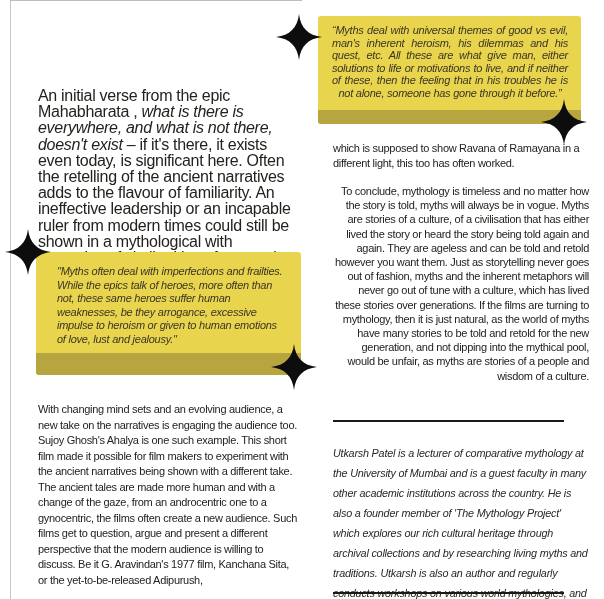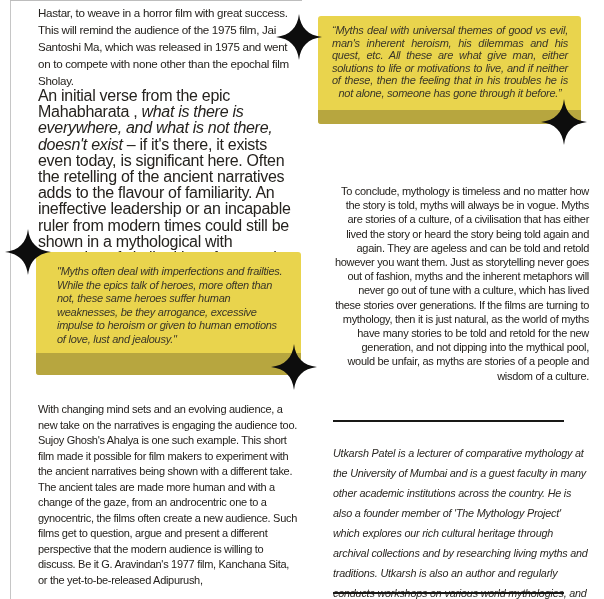--- a/index.html
+++ b/index.html
@@ -77,35 +77,35 @@
   }
 </style>
 </head>
 <body>
 
 <div class="page" style="color: rgb(37, 34, 30);">
 
   <div class="vline-left"></div>
   <div class="hline-top"></div>
 
-  <p class="para p-left-1"><span>Hastar, to weave in a horror film with great success. This will remind the audience of the 1975 film, Jai Santoshi Ma, which was released in 1975 and went on to compete with none other than the epochal film Sholay.</span></p>
   <p class="para p-left-2"><span>An initial verse from the epic Mahabharata , </span><span class="it">what is there is everywhere, and what is not there, doesn't exist</span><span> – if it's there, it exists even today, is significant here. Often the retelling of the ancient narratives adds to the flavour of familiarity. An ineffective leadership or an incapable ruler from modern times could still be shown in a mythological with examples of similar kings from myths – a la Nero playing the fiddle while Rome was burning! Myths have this unique ability to reflect the present times.</span></p>
 
   <div class="qbox qbox-left" style="background: rgb(233, 212, 77);">
     <p class="qtext qtext-left">"Myths often deal with imperfections and frailties. While the epics talk of heroes, more often than not, these same heroes suffer human weaknesses, be they arrogance, excessive impulse to heroism or given to human emotions of love, lust and jealousy."</p>
     <div class="qstrip qstrip-left" style="background: rgb(183, 166, 63);"></div>
   </div>
 
   <p class="para p-left-3"><span>With changing mind sets and an evolving audience, a new take on the narratives is engaging the audience too. Sujoy Ghosh's Ahalya is one such example. This short film made it possible for film makers to experiment with the ancient narratives being shown with a different take. The ancient tales are made more human and with a change of the gaze, from an androcentric one to a gynocentric, the films often create a new audience. Such films get to question, argue and present a different perspective that the modern audience is willing to discuss. Be it G. Aravindan's 1977 film, Kanchana Sita, or the yet-to-be-released Adipurush,</span></p>
 
   <div class="qbox qbox-right" style="background: rgb(233, 212, 77);">
     <p class="qtext qtext-right">“Myths deal with universal themes of good vs evil, man's inherent heroism, his dilemmas and his quest, etc. All these are what give man, either solutions to life or motivations to live, and if neither of these, then the feeling that in his troubles he is not alone, someone has gone through it before.”</p>
     <div class="qstrip qstrip-right" style="background: rgb(183, 166, 63);"></div>
   </div>
 
+  <p class="para p-right-1"><span>which is supposed to show Ravana of Ramayana in a different light, this too has often worked.</span></p>
   <p class="para p-right-2"><span>To conclude, mythology is timeless and no matter how the story is told, myths will always be in vogue. Myths are stories of a culture, of a civilisation that has either lived the story or heard the story being told again and again. They are ageless and can be told and retold however you want them. Just as storytelling never goes out of fashion, myths and the inherent metaphors will never go out of tune with a culture, which has lived these stories over generations. If the films are turning to mythology, then it is just natural, as the world of myths have many stories to be told and retold for the new generation, and not dipping into the mythical pool, would be unfair, as myths are stories of a people and wisdom of a culture.</span></p>
 
   <div class="divider divider-1"></div>
   <p class="bio"><span>Utkarsh Patel is a lecturer of comparative mythology at the University of Mumbai and is a guest faculty in many other academic institutions across the country. He is also a founder member of 'The Mythology Project' which explores our rich cultural heritage through archival collections and by researching living myths and traditions. Utkarsh is also an author and regularly conducts workshops on various world mythologies, and he is a TEDx speaker.</span></p>
   <div class="divider divider-2"></div>
 
   <span class="sparkle sparkle-1">
     <svg viewBox="0 0 100 100" xmlns="http://www.w3.org/2000/svg">
         <path d="M50 0 C53.5 30 70 46.5 100 50 C70 53.5 53.5 70 50 100 C46.5 70 30 53.5 0 50 C30 46.5 46.5 30 50 0 Z" fill="#0d0d0d"></path>
       </svg>

